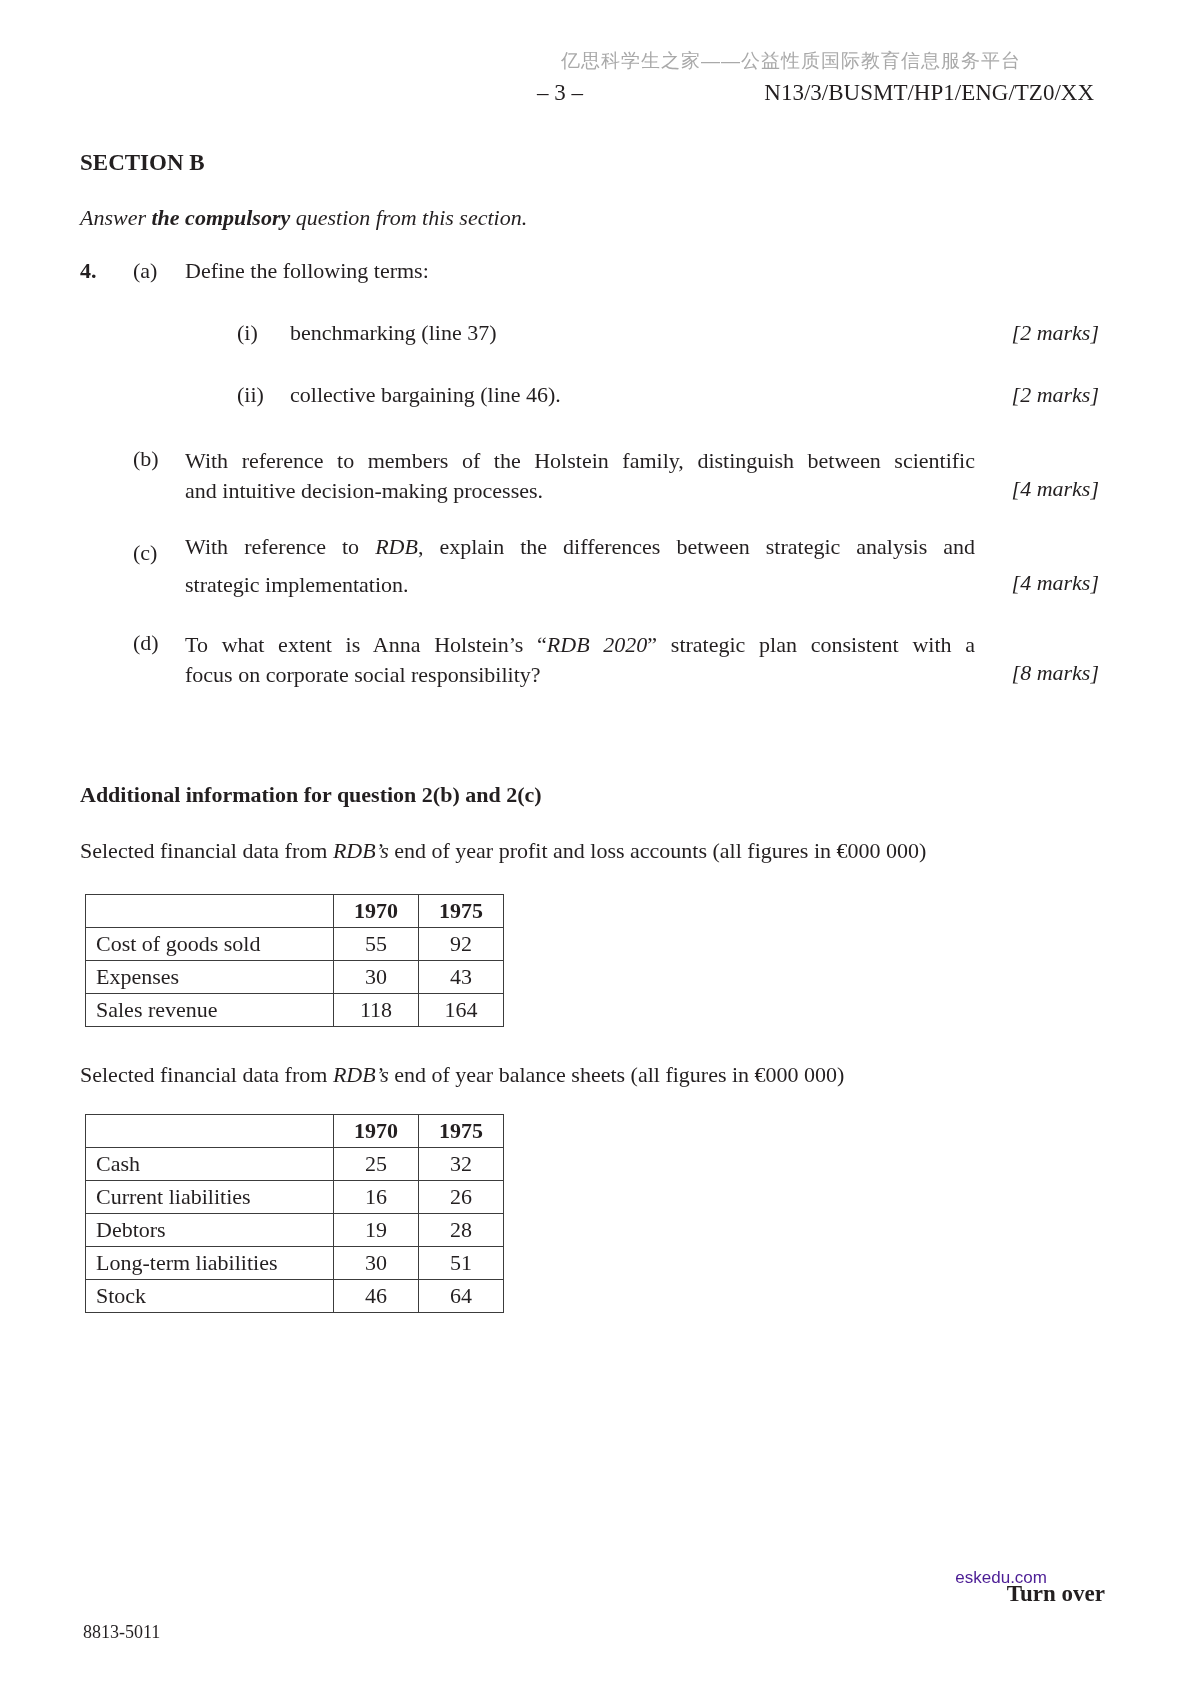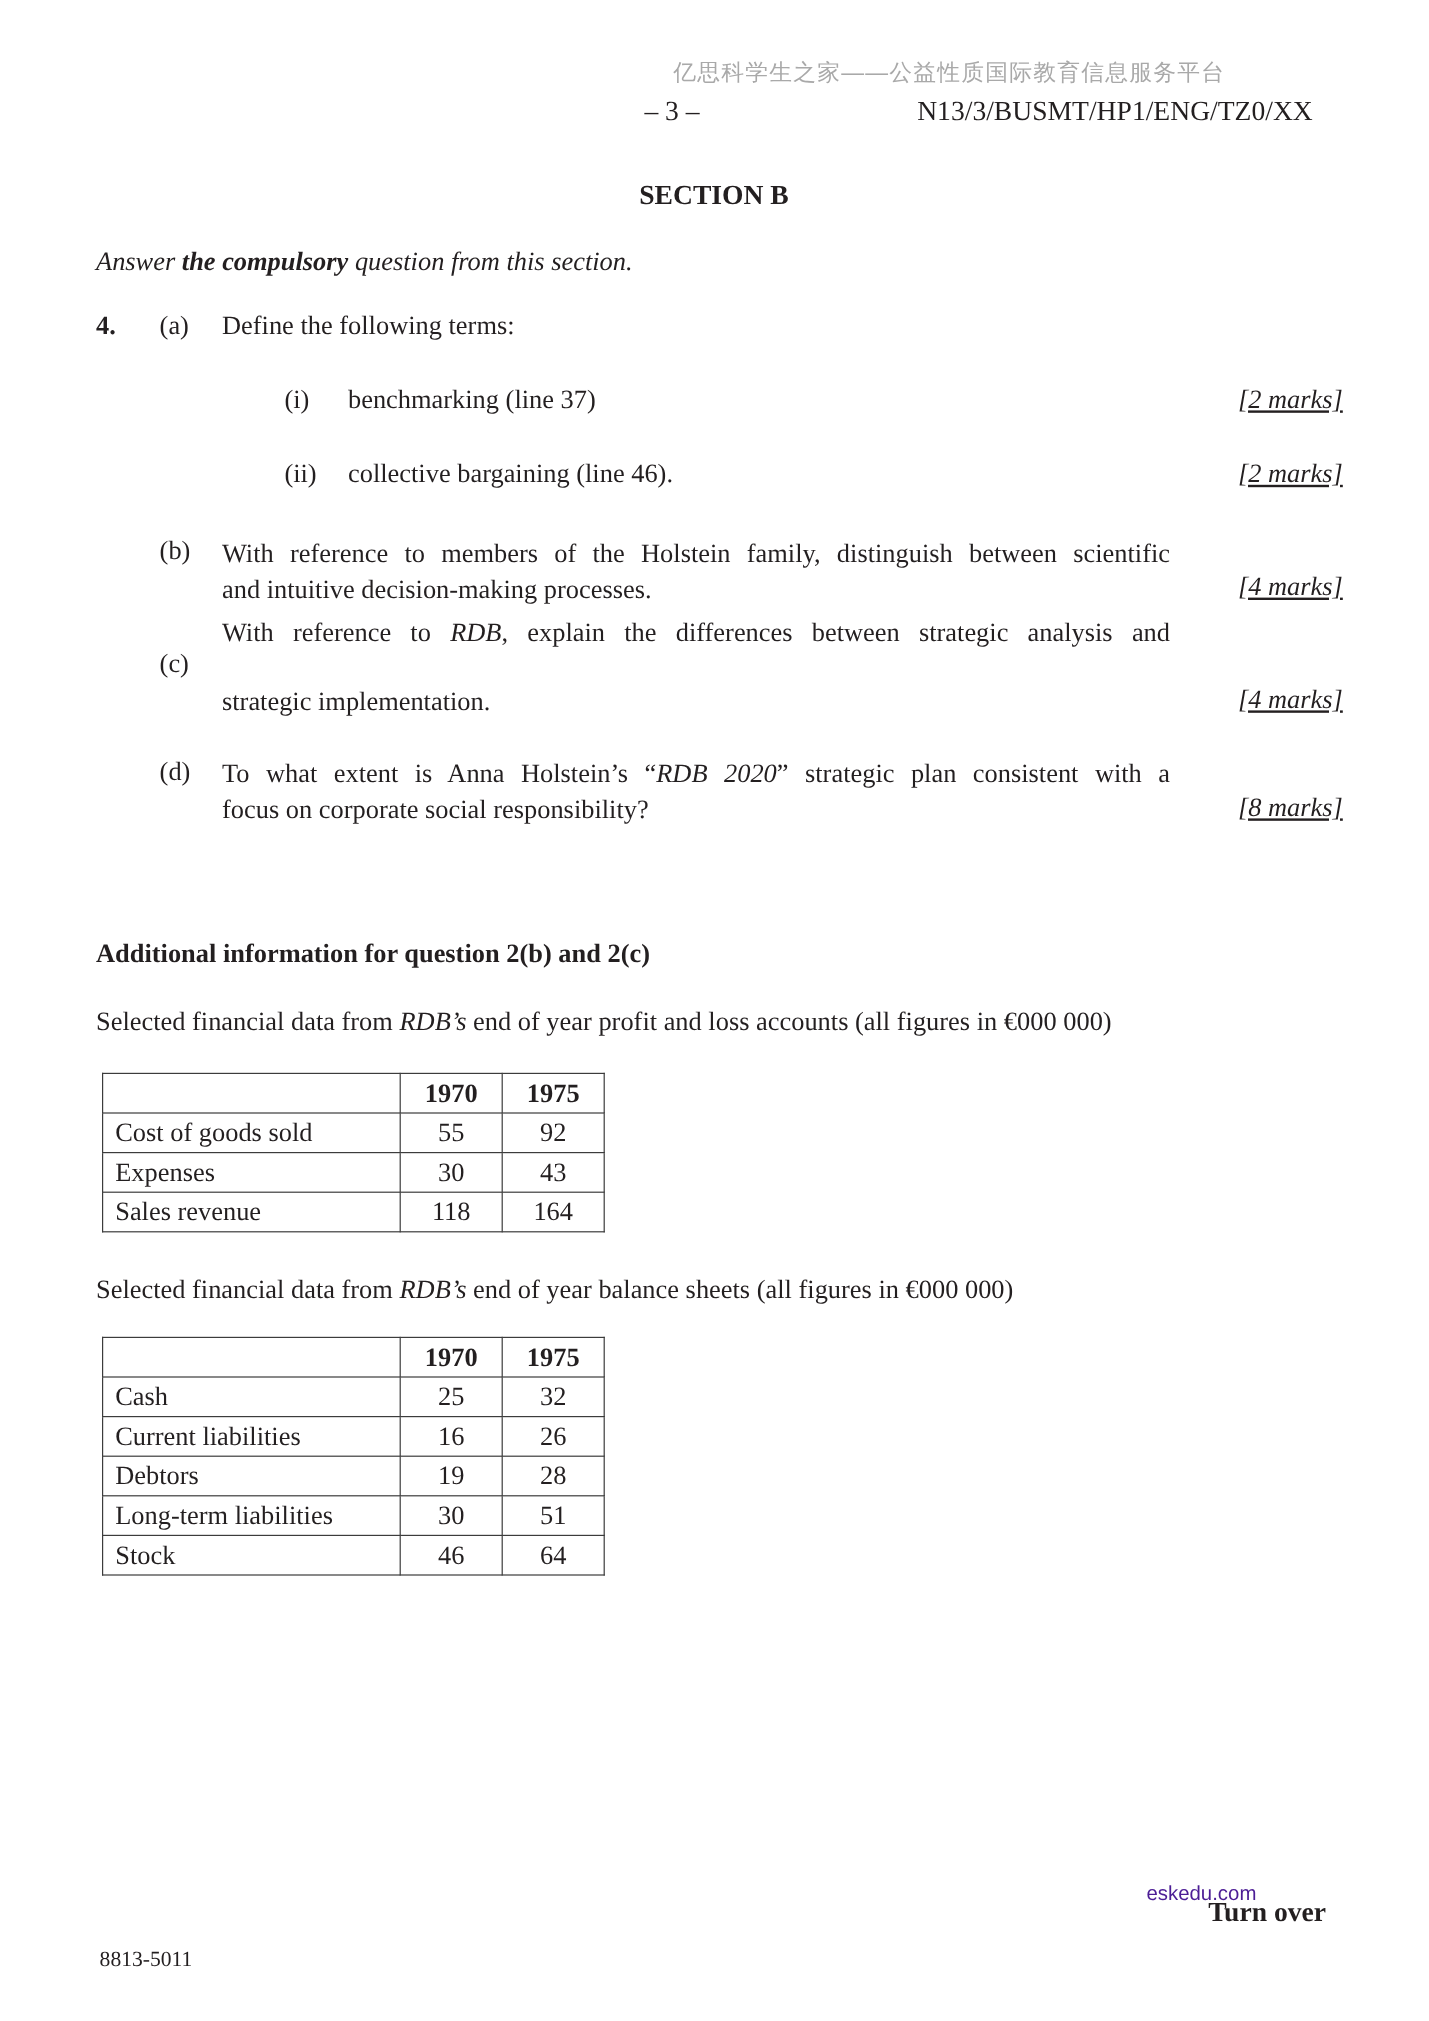--- a/index.html
+++ b/index.html
@@ -39,39 +39,38 @@
   }
   .paper-code {
     top: 80px;
     right: 97px;
     font-size: 23px;
   }
   .section-title {
     top: 150px;
     left: 80px;
     width: 1030px;
-    text-align: center;
+    text-align: left;
     font-weight: bold;
     font-size: 23px;
   }
   .instruction {
     top: 205px;
     left: 80px;
     font-style: italic;
   }
   .q-number { left: 80px; font-weight: bold; }
   .q-letter { left: 133px; }
   .q-text   { left: 185px; }
   .sub-label { left: 237px; }
   .sub-term  { left: 290px; }
   .marks {
-    right: 72px;
+    right: 92px;
     font-style: italic;
     text-align: right;
-    text-decoration: underline;
   }
   .para-line {
     left: 185px;
     width: 790px;
     line-height: 30px;
     text-align: justify;
     text-align-last: justify;
     white-space: normal;
   }
   .para-line2 {
@@ -151,21 +150,21 @@
   <div class="abs sub-label" style="top:382px;">(ii)</div>
   <div class="abs sub-term nowrap" style="top:382px;">collective bargaining (line 46).</div>
   <div class="abs marks" style="top:382px;">[2 marks]</div>
 
   <div class="abs q-letter" style="top:446px;">(b)</div>
   <div class="abs para-line" style="top:446px;">With reference to members of the Holstein family, distinguish between scientific</div>
   <div class="abs para-line2 nowrap" style="top:476px;">and intuitive decision-making processes.</div>
   <div class="abs marks" style="top:476px;">[4 marks]</div>
 
   <div class="abs q-letter" style="top:540px;">(c)</div>
-  <div class="abs para-line" style="top:512px;">
+  <div class="abs para-line" style="top:532px;">
     <span>With reference to </span><span class="italic">RDB</span><span>, explain the differences between strategic analysis and</span>
   </div>
   <div class="abs para-line2 nowrap" style="top:570px;">strategic implementation.</div>
   <div class="abs marks" style="top:570px;">[4 marks]</div>
 
   <div class="abs q-letter" style="top:630px;">(d)</div>
   <div class="abs para-line" style="top:630px;">
     <span>To what extent is Anna Holstein’s “</span><span class="italic">RDB 2020</span><span>” strategic plan consistent with a</span>
   </div>
   <div class="abs para-line2 nowrap" style="top:660px;">focus on corporate social responsibility?</div>

